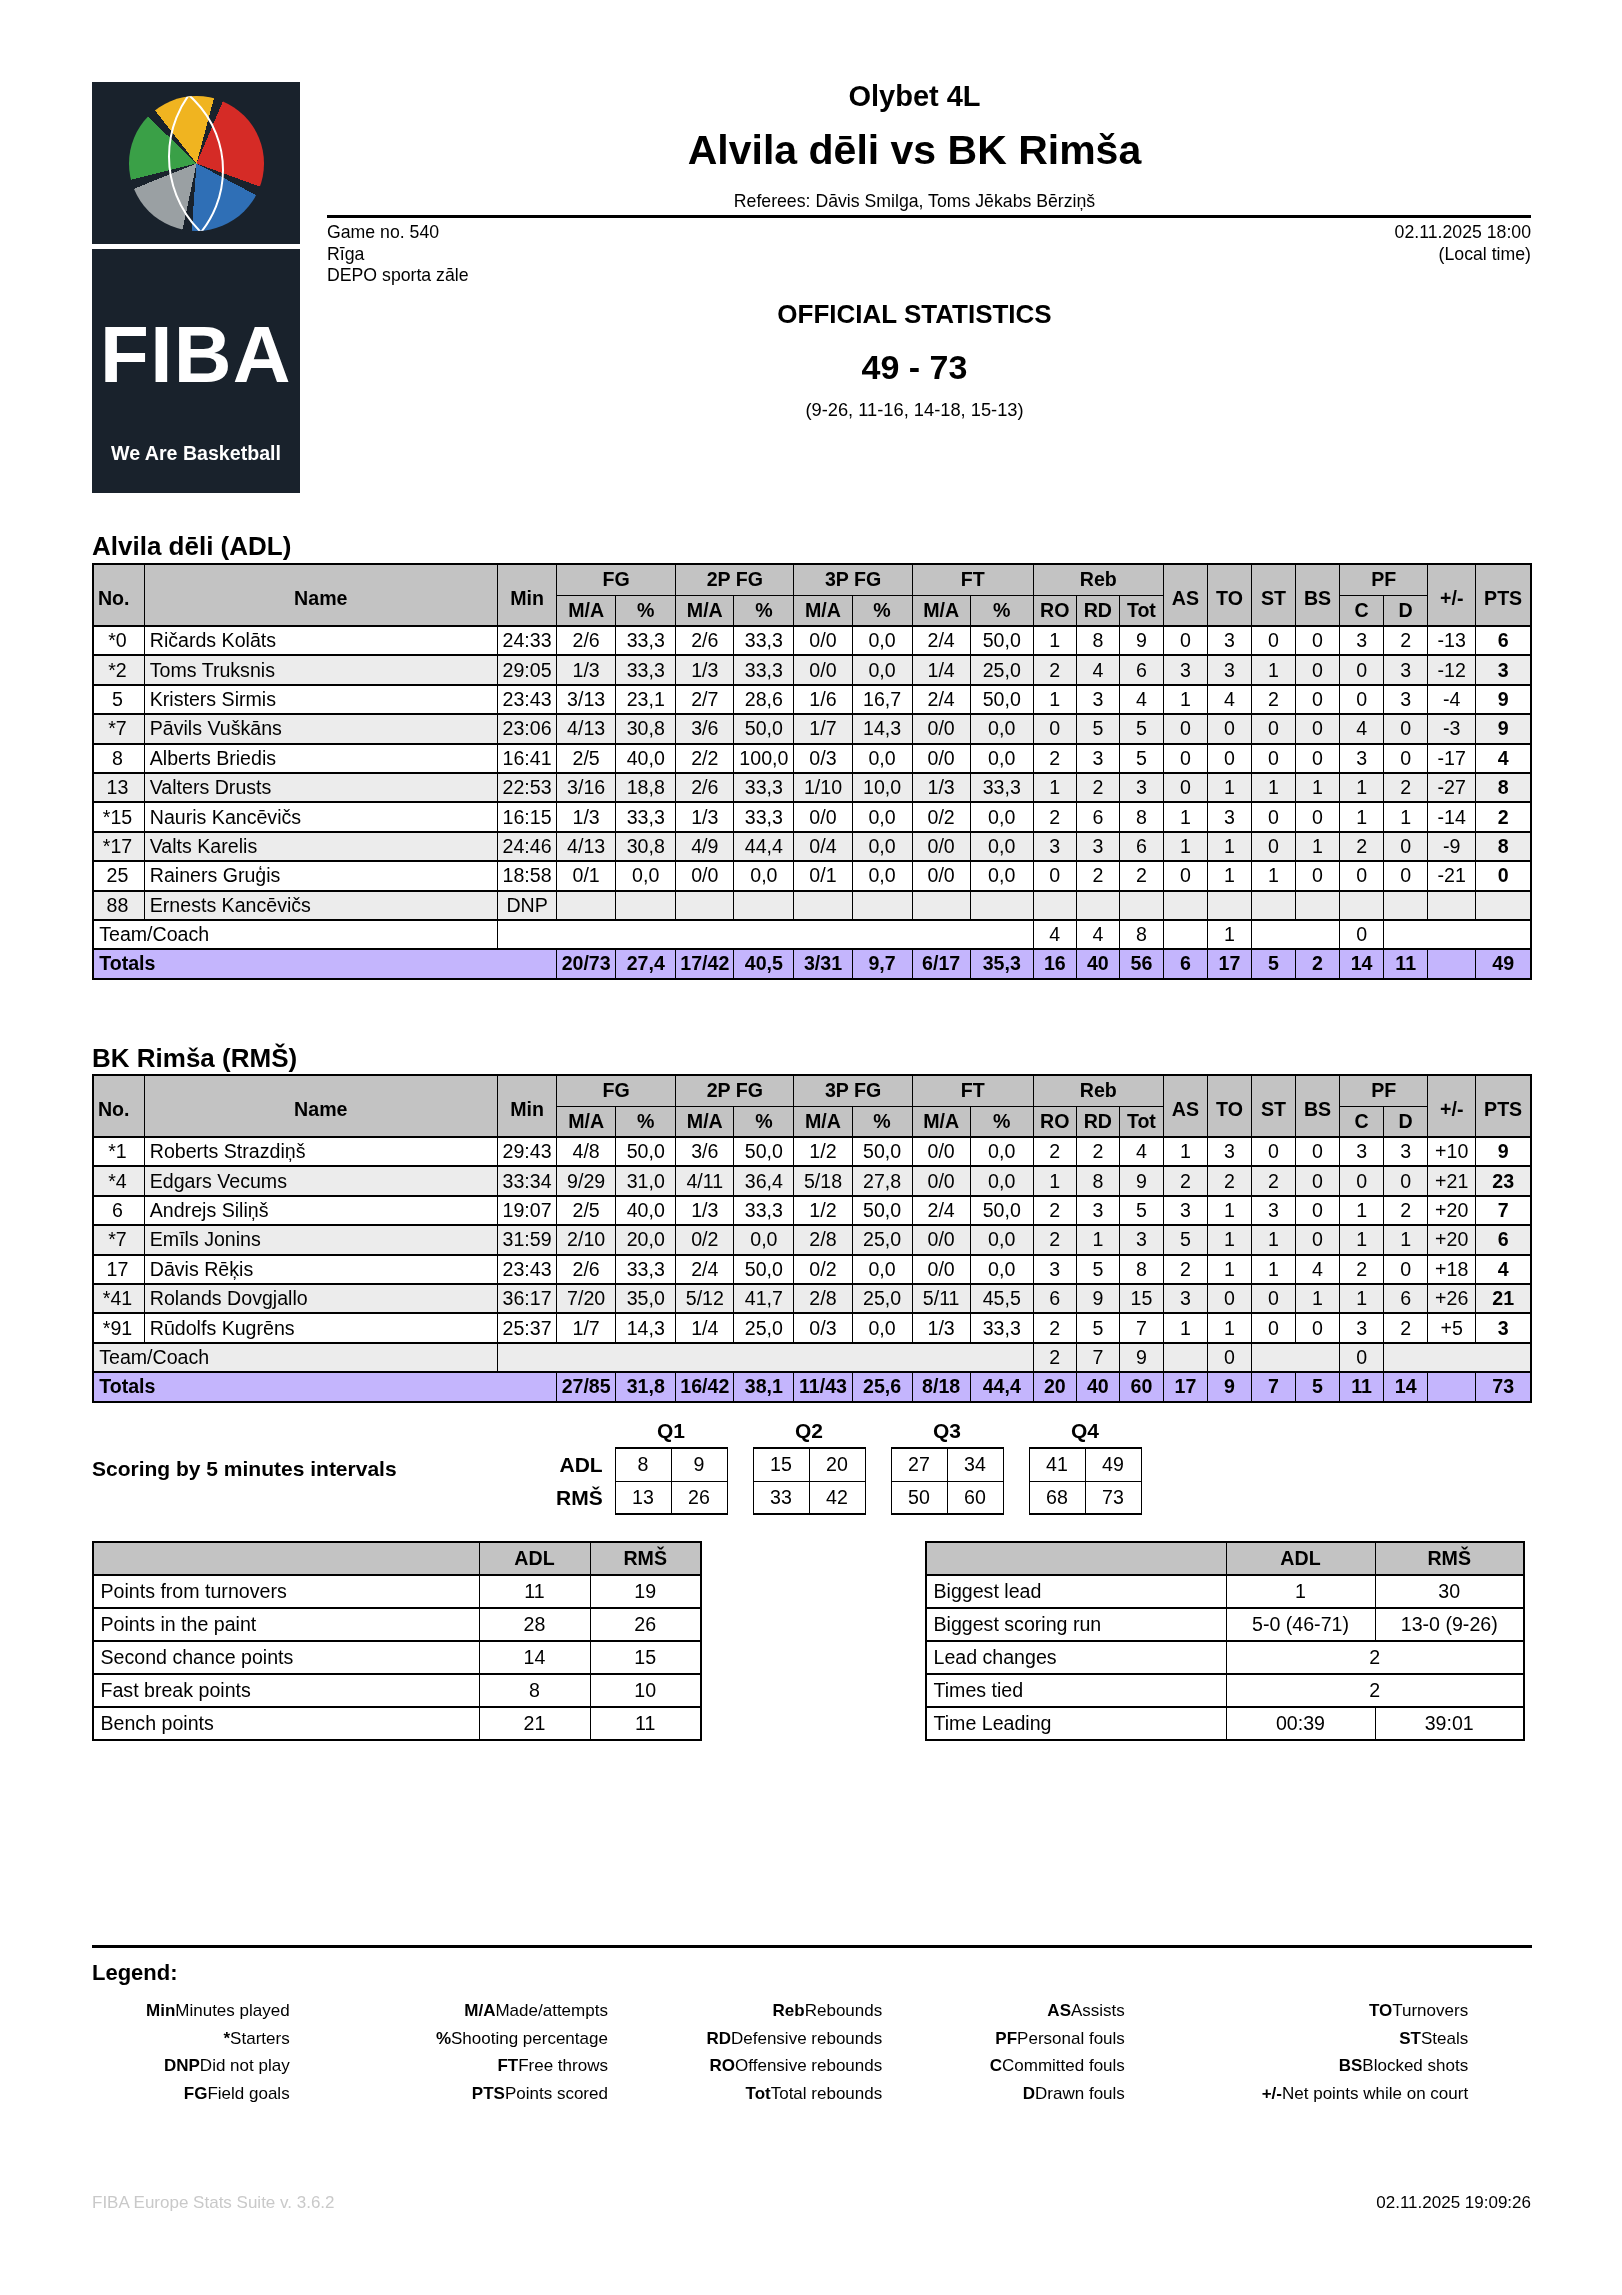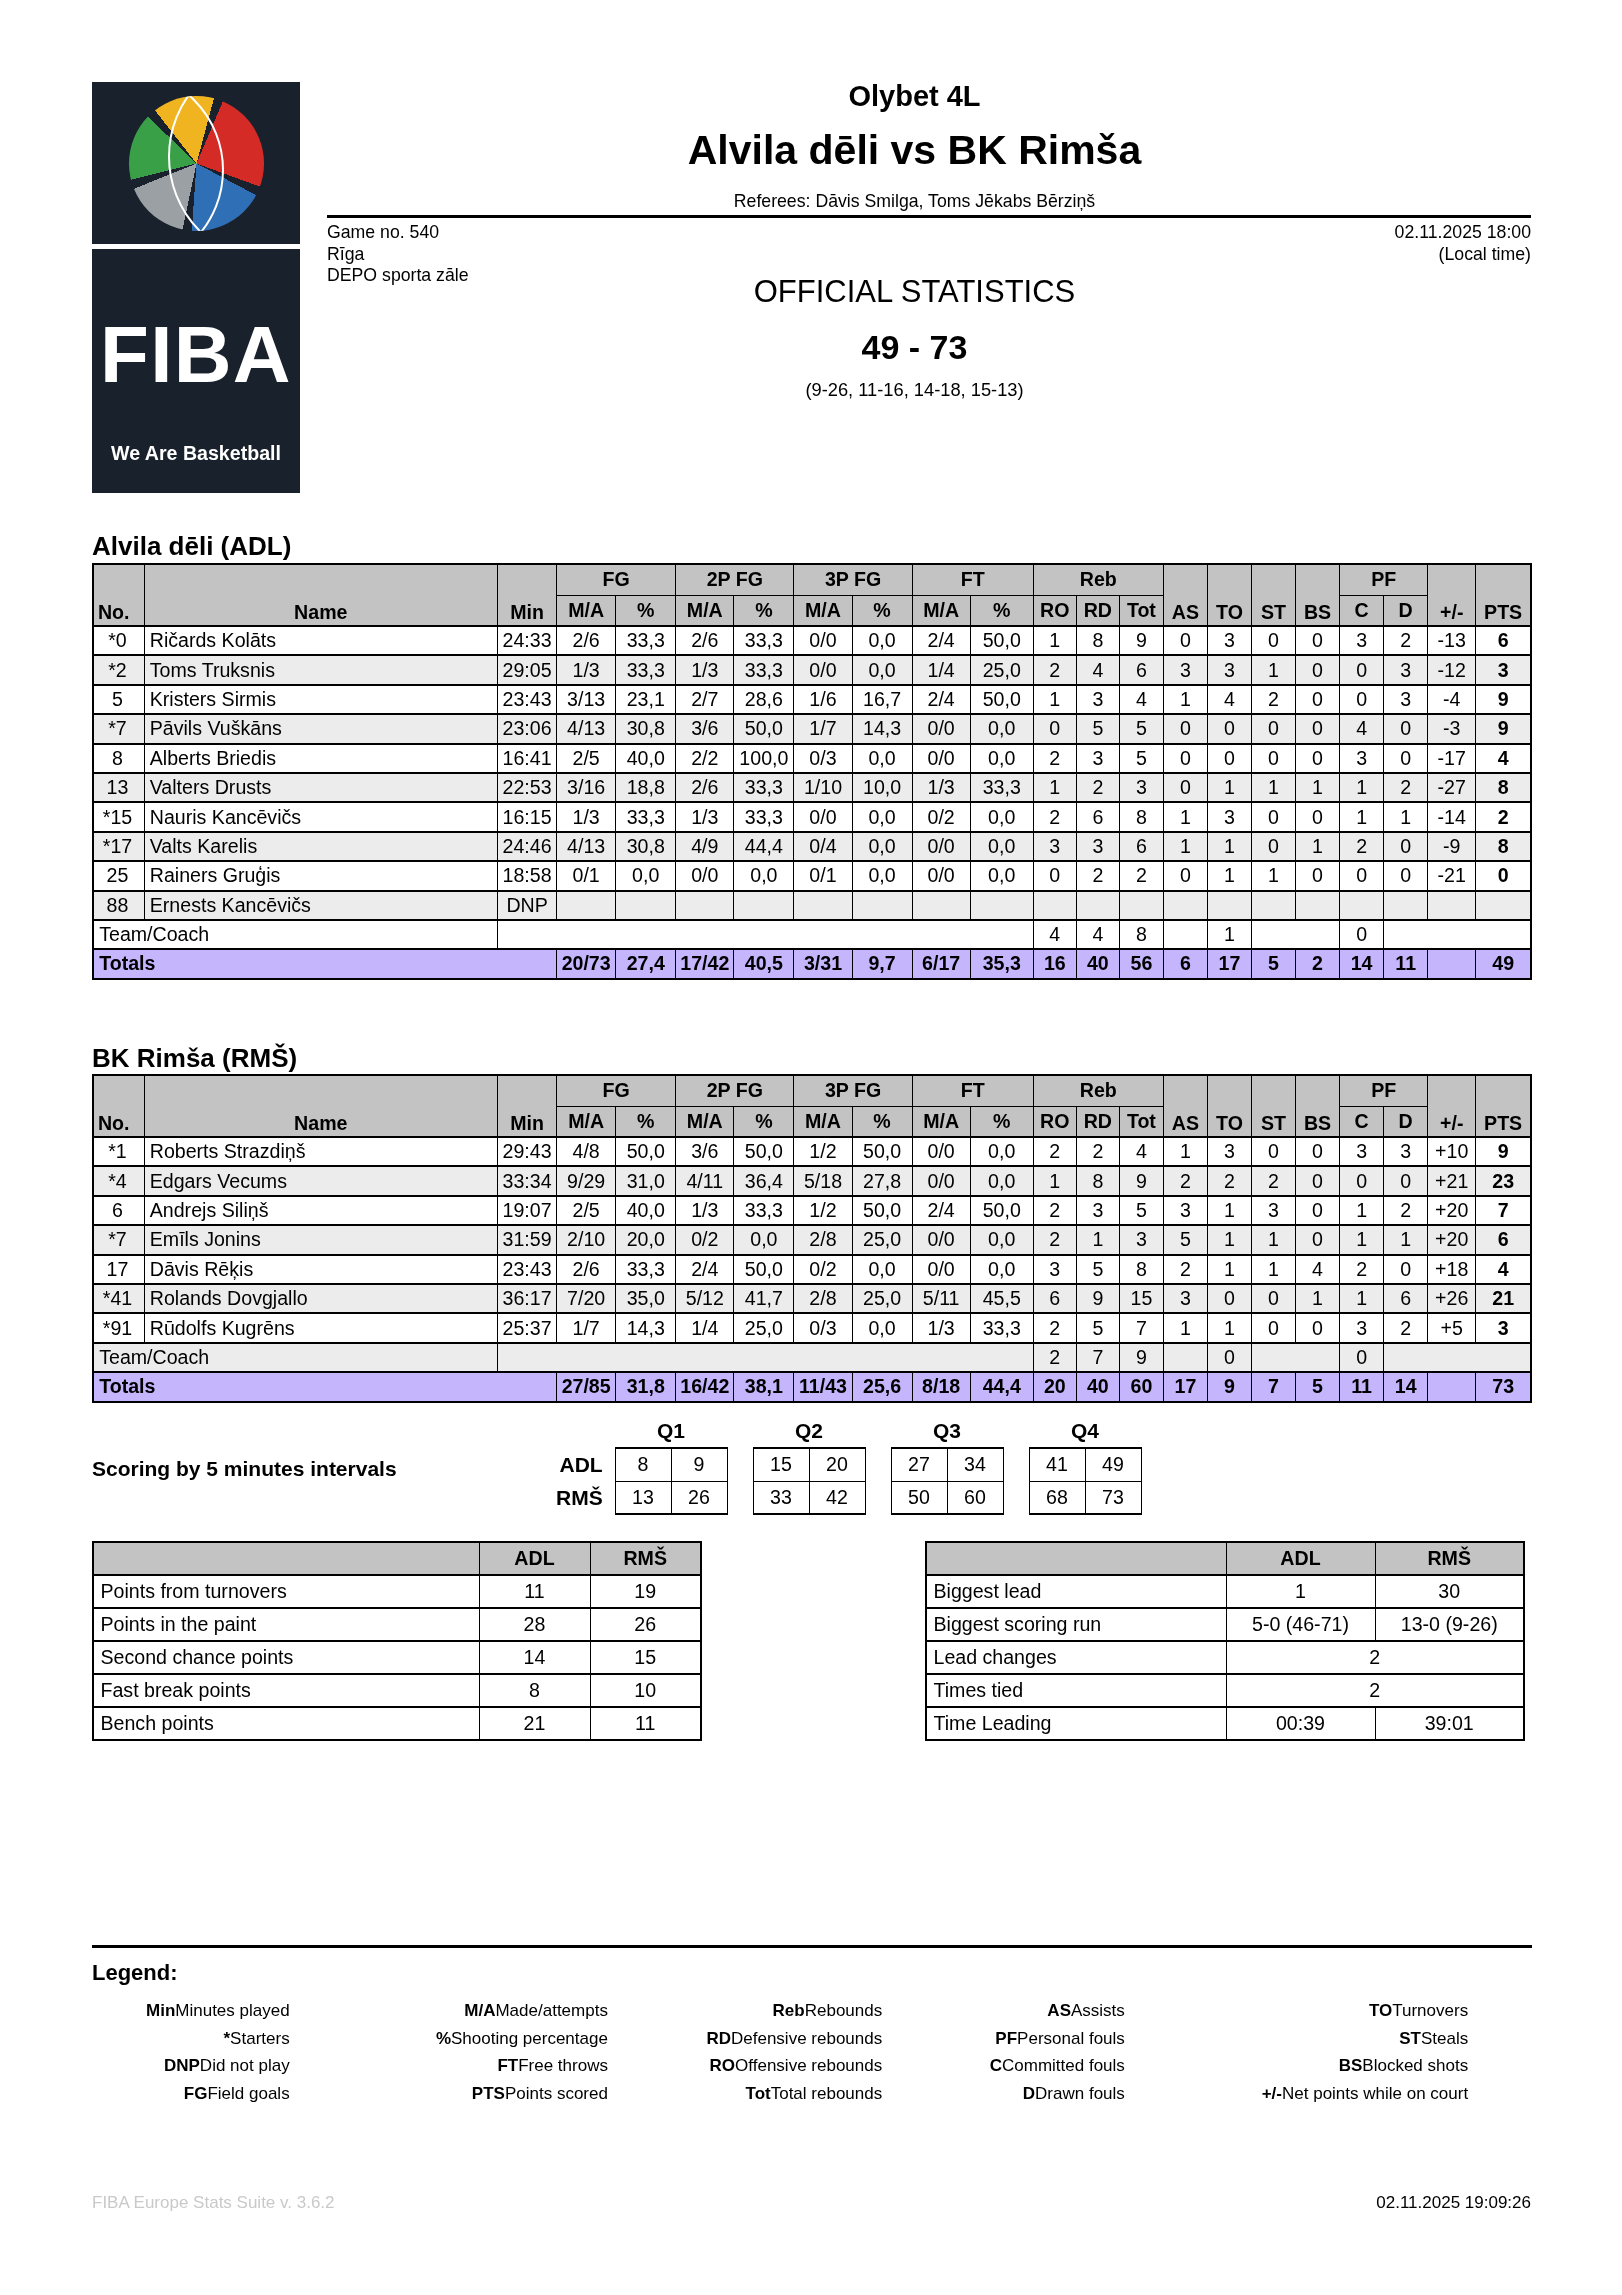--- a/index.html
+++ b/index.html
@@ -41,38 +41,38 @@
 
   
   .center-col { left: 298px; width: 1233px; top: 80px; text-align: center; }
   .league-title { font-size: 29px; font-weight: bold; }
   .match-title { font-size: 41px; font-weight: bold; margin-top: 14.4px; }
   .referees { font-size: 17.7px; margin-top: 17px; }
   .head-rule { left: 327px; width: 1204px; top: 215px; height: 3.3px; background: #000; }
   .game-info-left { left: 327px; top: 222px; font-size: 17.7px; line-height: 21.6px; }
   .game-info-right { top: 222px; right: 91px; font-size: 17.7px; line-height: 21.6px; text-align: right; }
   .center-col2 { left: 298px; width: 1233px; top: 274px; text-align: center; }
-  .report-title { font-size: 31px; font-weight: normal; }
+  .report-title { font-size: 26px; font-weight: bold; margin-top: 25px; }
   .final-score { font-size: 34px; font-weight: bold; margin-top: 18px; }
   .quarter-scores { font-size: 18.3px; margin-top: 11.8px; }
 
   
   .team-heading { font-size: 26px; font-weight: bold; }
   .h-adl { left: 92px; top: 531px; }
   .h-rms { left: 92px; top: 1043px; }
   .t-adl { left: 92px; top: 563px; }
   .t-rms { left: 92px; top: 1074px; }
 
   table.stats { border-collapse: collapse; table-layout: fixed; width: 1440px; background: #fff; border: 2.6px solid #000; }
   table.stats th, table.stats td {
     border: 1.3px solid #000; font-size: 19.6px; padding: 0 2.6px;
     text-align: center; white-space: nowrap; overflow: hidden;
   }
   table.stats thead th { background: #c3c3c3; height: 31px; font-weight: bold; }
-  table.stats thead th.vb { vertical-align: bottom; padding-bottom: 1px; }
+  table.stats thead th.vb { vertical-align: bottom; padding-bottom: 15px; }
   table.stats thead th.grp { border-bottom-width: 1.3px; }
   table.stats thead tr:last-child th, table.stats thead th[rowspan] { border-bottom-width: 2.6px; }
   table.stats tbody td { height: 29.4px; border-top-width: 2px; border-bottom-width: 2px; }
   table.stats .h-no { text-align: left; padding-left: 3.9px; }
   .c-no { text-align: right; padding-right: 5.2px !important; }
   .c-name { text-align: left !important; padding-left: 5.2px !important; }
   .c-pts { font-weight: bold; }
   tr.r-odd td { background: #ffffff; }
   tr.r-even td { background: #ececec; }
   tr.totals-row td { background: #c4b5fd; font-weight: bold; border-top-width: 2.6px; }

